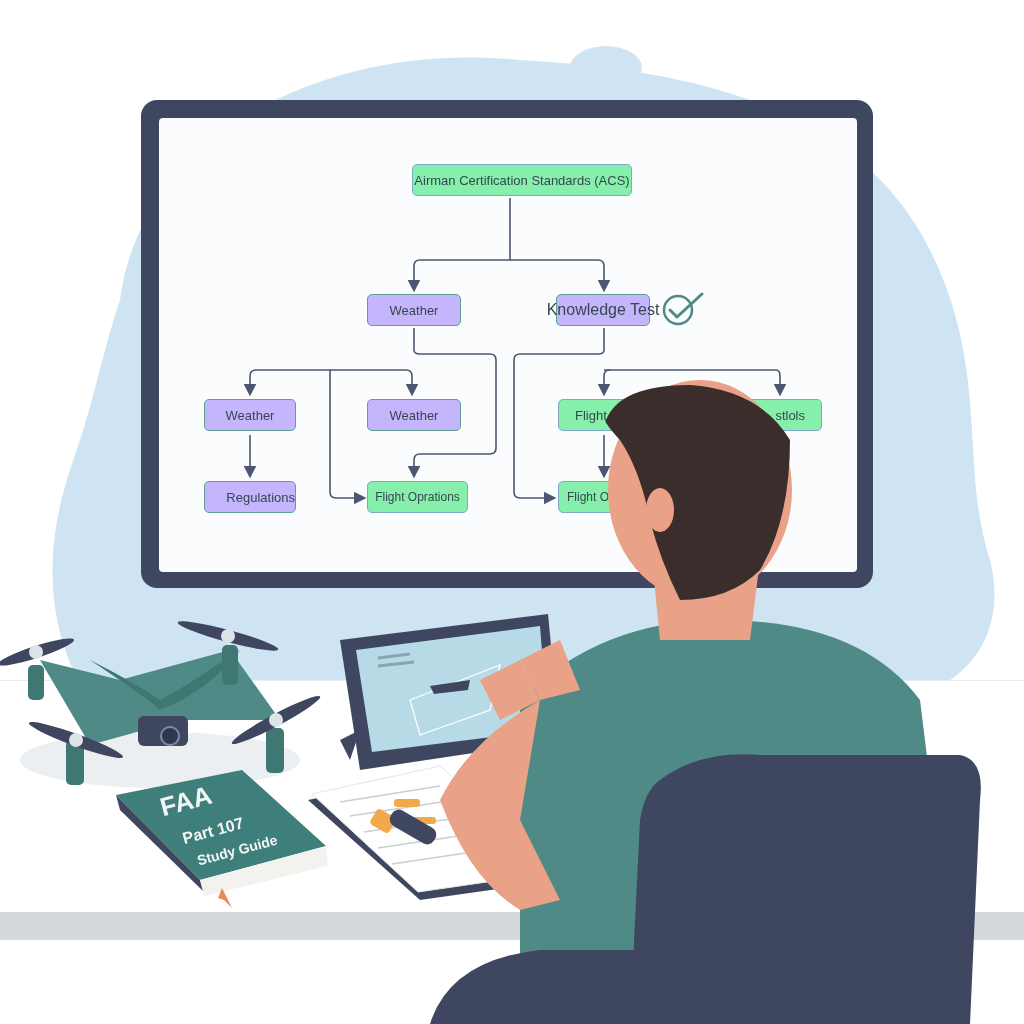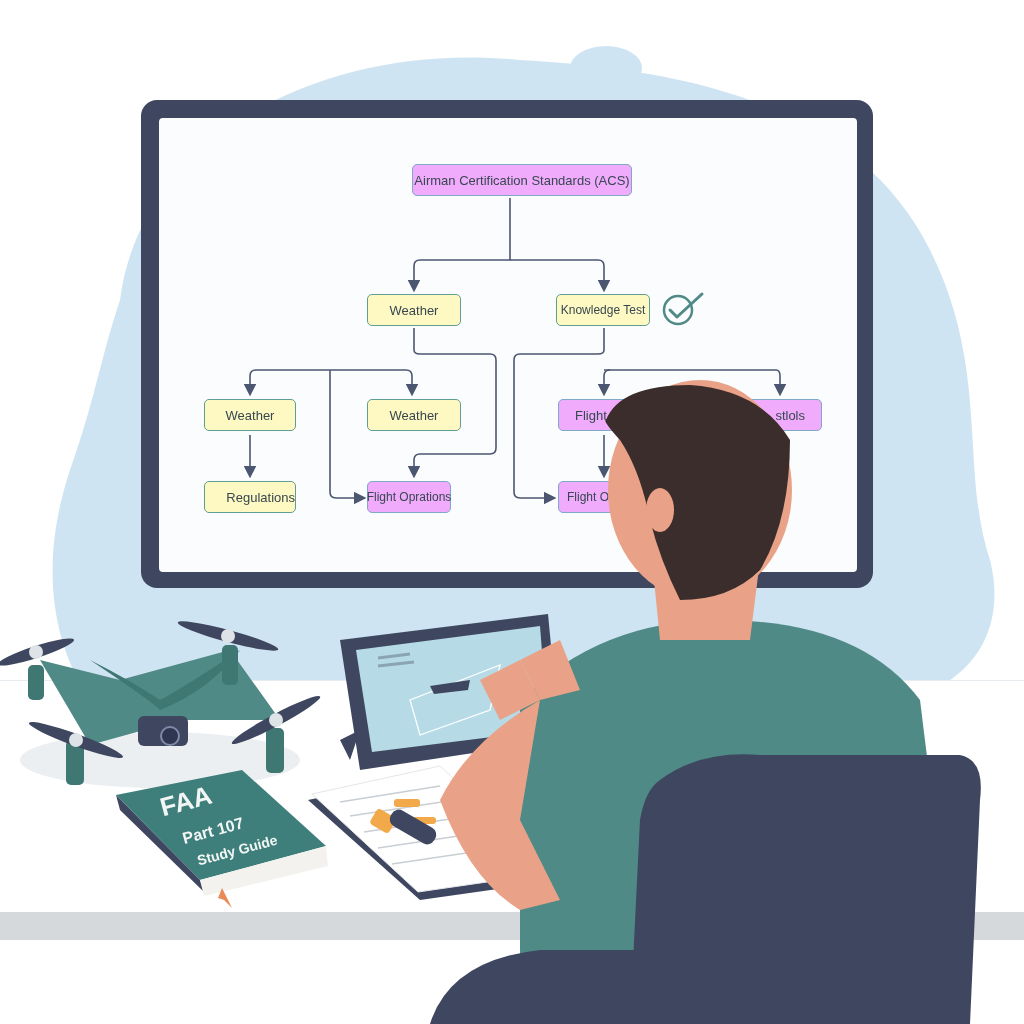--- a/index.html
+++ b/index.html
@@ -1,22 +1,22 @@
 <!DOCTYPE html>
 <html><head>
 <meta charset="utf-8">
 <style>
   html,body{margin:0;padding:0;}
   body{width:1024px;height:1024px;position:relative;overflow:hidden;background:#ffffff;font-family:"Liberation Sans",sans-serif;}
   .blob{position:absolute;}
   .monitor{position:absolute;left:141px;top:100px;width:732px;height:488px;background:#3f4760;border-radius:16px;}
   .screen{position:absolute;left:159px;top:118px;width:698px;height:454px;background:#fbfcfd;border-radius:4px;}
   .node{position:absolute;height:32px;border-radius:5px;display:flex;align-items:center;justify-content:center;font-size:13px;color:#37474f;box-sizing:border-box;white-space:nowrap;}
-  .teal{background:#fef9c3;border:1.5px solid #5f9f93;}
-  .blue{background:#f0abfc;border:1.5px solid #7fa9c8;}
+  .teal{background:#c4b5fd;border:1.5px solid #5f9f93;}
+  .blue{background:#86efac;border:1.5px solid #7fa9c8;}
   .desk{position:absolute;left:0;top:680px;width:1024px;height:240px;background:#ffffff;border-top:1px solid #e6ecef;}
   .desk-edge{position:absolute;left:0;top:912px;width:1024px;height:28px;background:#d6d9dc;}
   .floor{position:absolute;left:0;top:940px;width:1024px;height:84px;background:#ffffff;}
   svg{position:absolute;left:0;top:0;}
   .booktxt{position:absolute;color:#f2f7f6;font-weight:bold;text-align:center;transform:rotate(-15deg);}
 </style>
 </head>
 <body>
 
 <svg class="blob" width="1024" height="1024" viewBox="0 0 1024 1024">
@@ -51,37 +51,37 @@
     <path d="M604 435 L604 472" marker-end="url(#arr)"></path>
   </g>
 </svg>
 
 <div class="node blue" style="left:412px;top:164px;width:220px;">
     <span>Airman Certification Standards (ACS)</span>
   </div>
 <div class="node teal" style="left:367px;top:294px;width:94px;">
     <span>Weather</span>
   </div>
-<div class="node teal" style="left:556px;top:294px;width:94px;font-size:12px;">
+<div class="node teal" style="left:556px;top:294px;width:94px;font-size:16px;">
     <span>Knowledge Test</span>
   </div>
 <svg style="left:660px;top:290px;" width="46" height="40" viewBox="0 0 46 40">
   <circle cx="18" cy="20" r="14" fill="none" stroke="#4f8a86" stroke-width="2.5"></circle>
   <path d="M10 20 L17 27 L42 4" fill="none" stroke="#4f8a86" stroke-width="3" stroke-linecap="round" stroke-linejoin="round"></path>
 </svg>
 <div class="node teal" style="left:204px;top:399px;width:92px;">
     <span>Weather</span>
   </div>
 <div class="node teal" style="left:367px;top:399px;width:94px;">
     <span>Weather</span>
   </div>
 <div class="node teal" style="left:204px;top:481px;width:92px;justify-content:flex-end;">
     <span>Regulations</span>
   </div>
-<div class="node blue" style="left:367px;top:481px;width:84px;font-size:12px;">
+<div class="node blue" style="left:367px;top:481px;width:101px;font-size:12px;">
     <span>Flight Oprations</span>
   </div>
 <div class="node blue" style="left:558px;top:399px;width:264px;justify-content:space-between;padding:0 16px;">
     <span>Flight</span>
     <span>stlols</span>
   </div>
 <div class="node blue" style="left:558px;top:481px;width:110px;justify-content:flex-start;padding-left:8px;font-size:12px;">
     <span>Flight Oper</span>
   </div>
 

